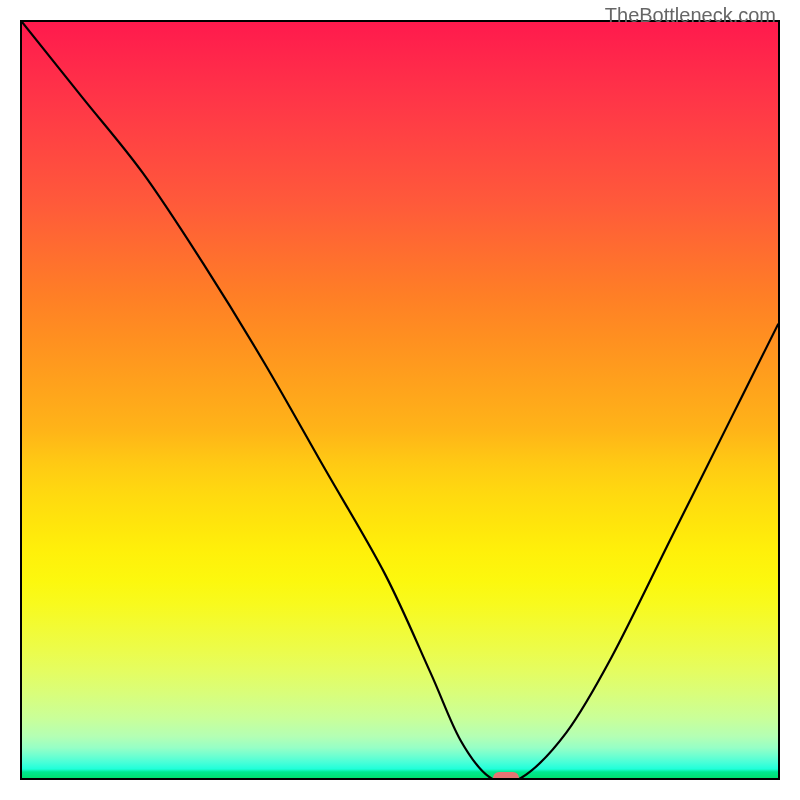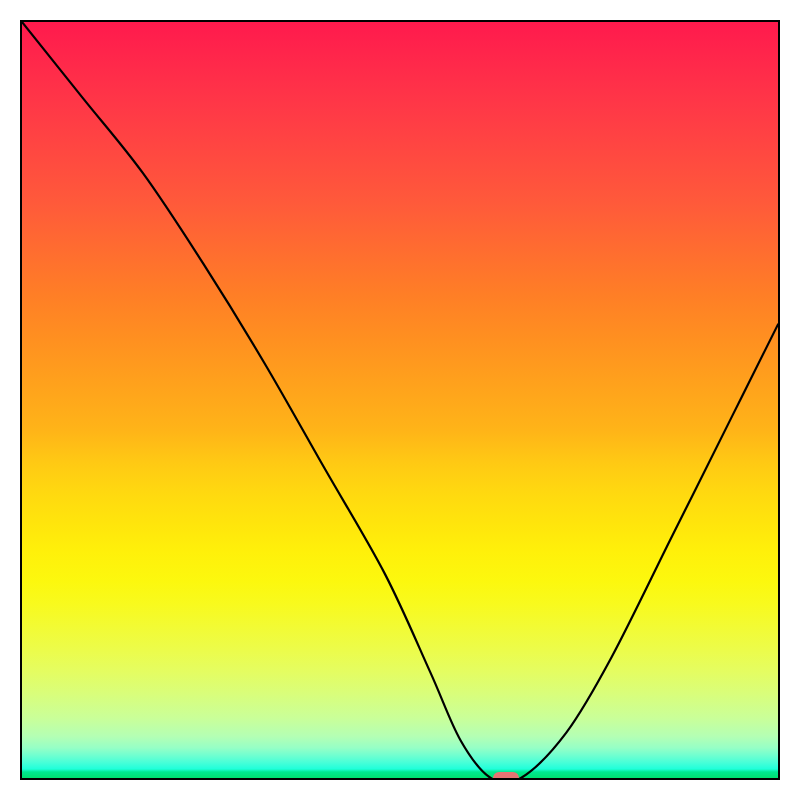--- a/index.html
+++ b/index.html
@@ -82,20 +82,21 @@
     background: #e57373;
     border-radius: 999px;
     z-index: 4;
   }
 </style>
 </head>
 <body>
 
 <div class="chart-container">
 
+  <div class="watermark">TheBottleneck.com</div>
 
   <div class="plot-area">
     <div class="gradient-bg"></div>
 
     <svg class="curve" viewBox="0 0 756 756" preserveAspectRatio="none">
       <path id="curve-path" fill="none" stroke="#000000" stroke-width="2.2" stroke-linecap="round" stroke-linejoin="round" d="M 0.00 0.00 C 10.08 12.60, 40.32 50.40, 60.48 75.60 C 80.64 100.80, 100.80 123.48, 120.96 151.20 C 141.12 178.92, 161.28 210.42, 181.44 241.92 C 201.60 273.42, 221.76 306.18, 241.92 340.20 C 262.08 374.22, 282.24 410.76, 302.40 446.04 C 322.56 481.32, 345.24 517.86, 362.88 551.88 C 380.52 585.90, 395.64 622.44, 408.24 650.16 C 420.84 677.88, 428.40 700.56, 438.48 718.20 C 448.56 735.84, 458.64 749.70, 468.72 756.00 C 478.80 762.30, 486.36 763.56, 498.96 756.00 C 511.56 748.44, 529.20 730.80, 544.32 710.64 C 559.44 690.48, 572.04 667.80, 589.68 635.04 C 607.32 602.28, 630.00 554.40, 650.16 514.08 C 670.32 473.76, 693.00 428.40, 710.64 393.12 C 728.28 357.84, 748.44 317.52, 756.00 302.40"></path>
     </svg>
 
     <div id="marker" class="marker" style="width: 26px; height: 12px; left: 470.84px; top: 750px; background: rgb(229, 115, 115);"></div>
   </div>

